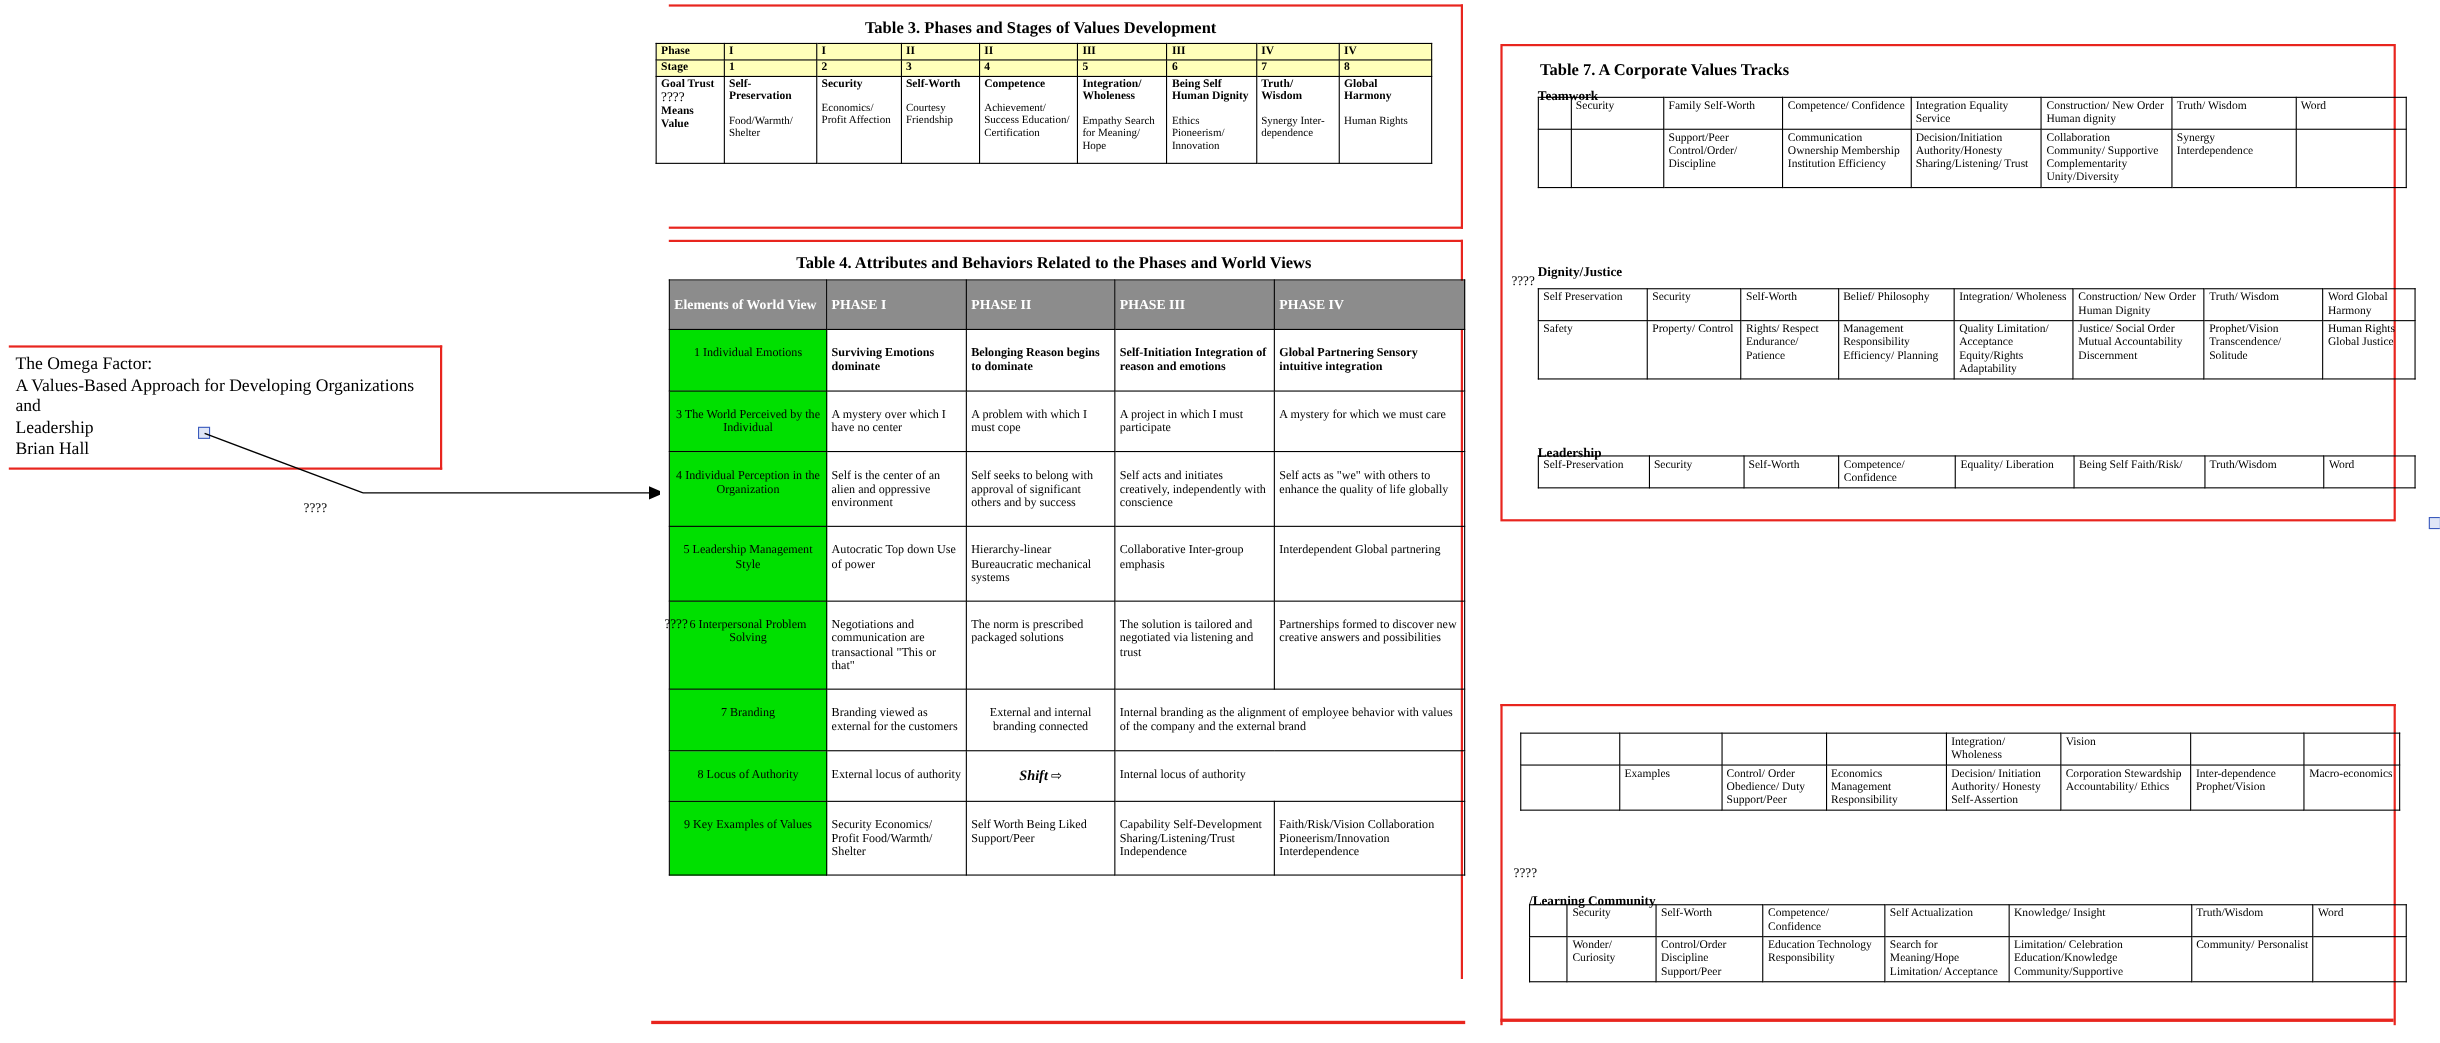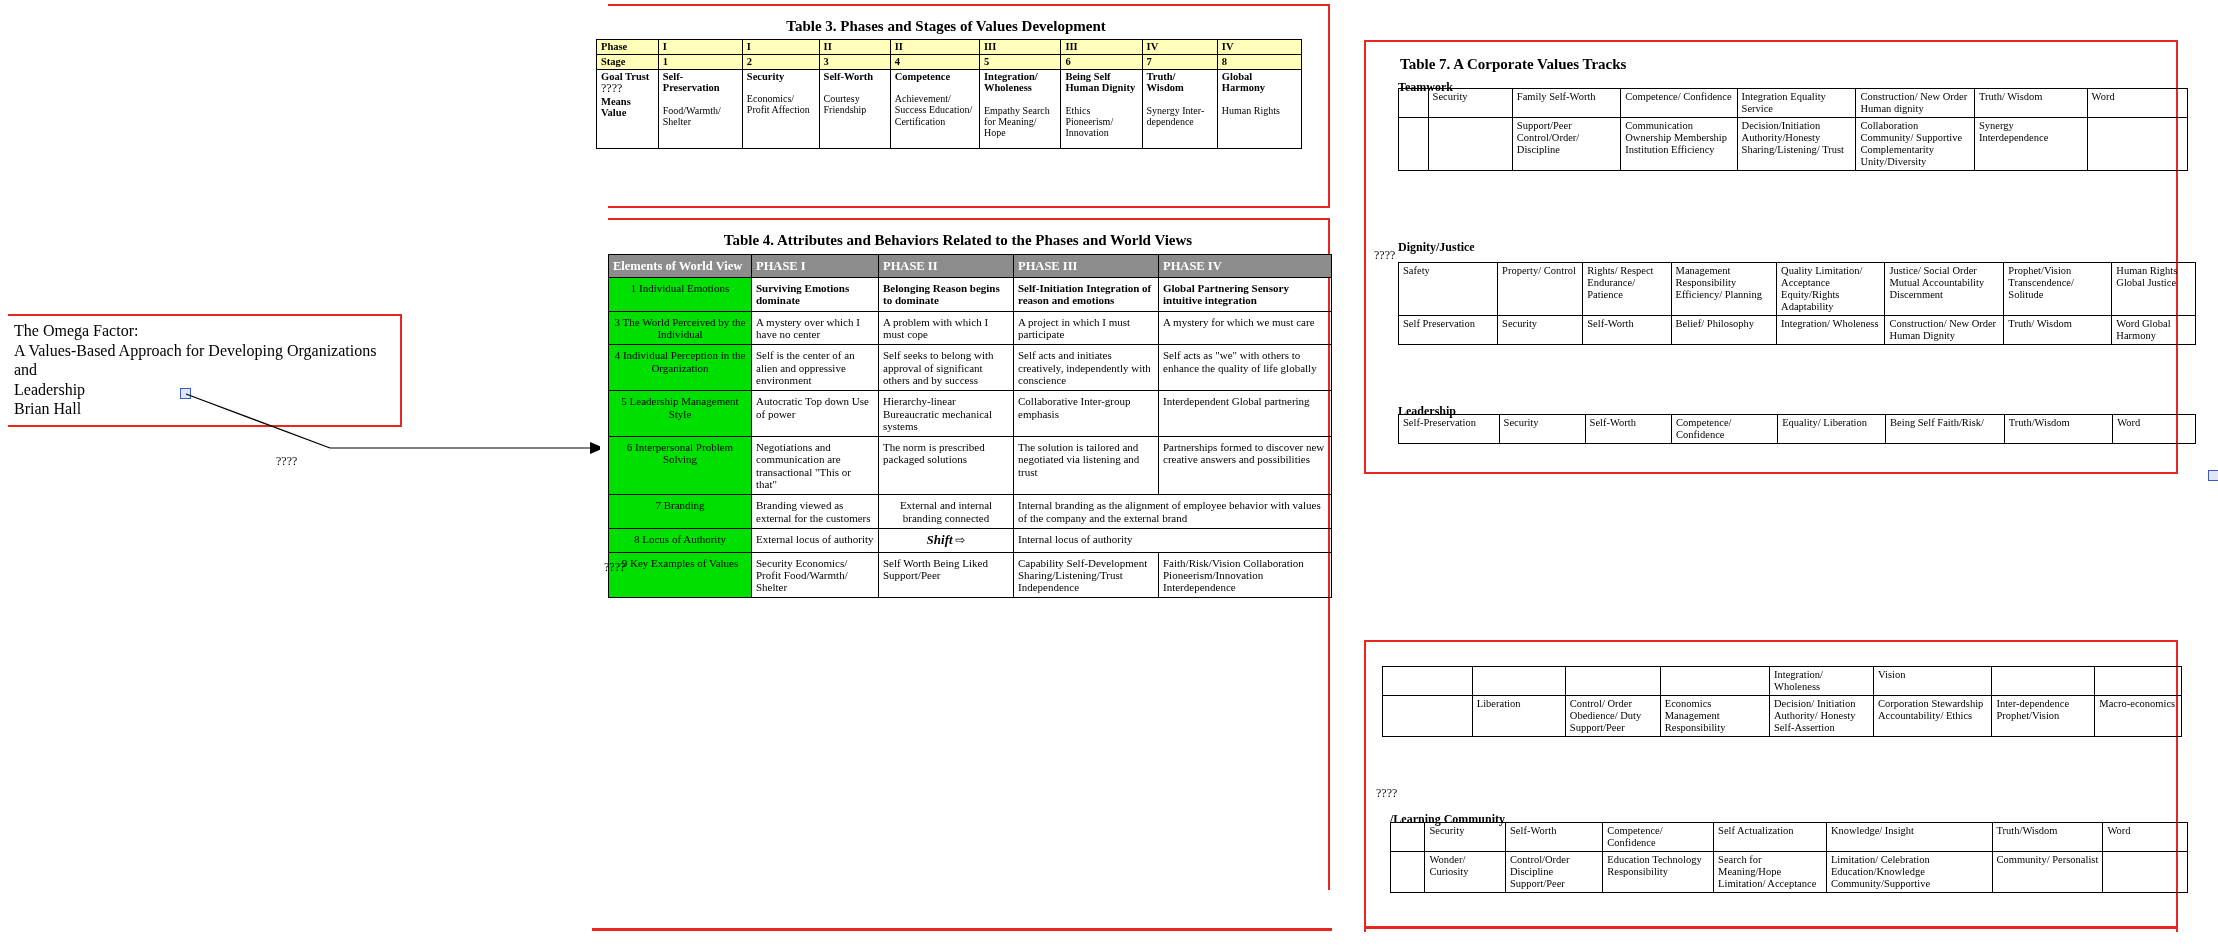--- a/index.html
+++ b/index.html
@@ -44,21 +44,21 @@
   #t3 .hdr{background:#ffffba;font-weight:bold;}
   #t3 .hdr.lbl{font-weight:bold;}
   #t3 .goal{font-weight:bold;font-size:10.5px;}
   #t3 .sub{font-size:10px;font-weight:normal;margin-top:11px;}
   #t3 .bigrow td{height:76px;}
 
   
   #t4-wrap{left:608px;top:232px;width:700px;}
   #t4-title{font-size:15px;font-weight:bold;text-align:center;margin-bottom:5px;}
   #t4{width:678px;table-layout:fixed;}
-  #t4 td{font-size:11px;padding:4px 4px;margin-left:48px;}
+  #t4 td{font-size:11px;padding:15px 4px;margin-left:48px;}
   #t4 thead td{background:#8c8c8c;color:#fff;font-weight:bold;font-size:12.5px;vertical-align:bottom;}
   #t4 td.elem{background:#00e000;font-weight:normal;color:#000;text-align:center;}
   #t4 td.strong{font-weight:bold;}
   .c1{width:134px}.c2{width:118px}.c3{width:126px}.c4{width:136px}.c5{width:164px}
 
   
   .sect-label{font-size:12px;font-weight:bold;font-family:"Liberation Serif", serif;}
   .qmark{font-size:12px;font-family:"Liberation Serif", serif;}
   .rt td{font-size:10.5px;padding:2px 4px;line-height:1.15;}
 
@@ -301,39 +301,39 @@
     <td></td>
   </tr>
 </tbody>
   </table>
 
 <div id="qm-dj" class="qmark">????</div>
 <div id="t7-dj-label" class="sect-label">Dignity/Justice</div>
 <table id="t7b" class="rt">
   <tbody>
       <tr>
+    <td style="width:98px">Self Preservation</td>
+    <td style="width:84px">Security</td>
+    <td style="width:86px">Self-Worth</td>
+    <td style="width:104px">Belief/ Philosophy</td>
+    <td style="width:108px">Integration/ Wholeness</td>
+    <td style="width:120px">Construction/ New Order Human Dignity</td>
+    <td style="width:106px">Truth/ Wisdom</td>
+    <td style="width:82px">Word Global Harmony</td>
+  </tr>
+  <tr>
     <td>Safety</td>
     <td>Property/ Control</td>
     <td>Rights/ Respect Endurance/ Patience</td>
     <td>Management Responsibility Efficiency/ Planning</td>
     <td>Quality Limitation/ Acceptance Equity/Rights Adaptability</td>
     <td>Justice/ Social Order Mutual Accountability Discernment</td>
     <td>Prophet/Vision Transcendence/ Solitude</td>
     <td>Human Rights Global Justice</td>
   </tr>
-  <tr>
-    <td style="width:98px">Self Preservation</td>
-    <td style="width:84px">Security</td>
-    <td style="width:86px">Self-Worth</td>
-    <td style="width:104px">Belief/ Philosophy</td>
-    <td style="width:108px">Integration/ Wholeness</td>
-    <td style="width:120px">Construction/ New Order Human Dignity</td>
-    <td style="width:106px">Truth/ Wisdom</td>
-    <td style="width:82px">Word Global Harmony</td>
-  </tr>
 </tbody>
   </table>
 
 <div id="t7-lead-label" class="sect-label">Leadership</div>
 <table id="t7c" class="rt">
   <tbody>
       <tr>
     <td style="width:98px">Self-Preservation</td>
     <td style="width:84px">Security</td>
     <td style="width:86px">Self-Worth</td>
@@ -353,21 +353,21 @@
     <td style="width:92px">&nbsp;</td>
     <td style="width:92px">&nbsp;</td>
     <td style="width:108px">&nbsp;</td>
     <td style="width:104px">Integration/ Wholeness</td>
     <td style="width:118px">Vision</td>
     <td style="width:100px">&nbsp;</td>
     <td style="width:84px">&nbsp;</td>
   </tr>
   <tr>
     <td>&nbsp;</td>
-    <td>Liberation</td>
+    <td>Examples</td>
     <td>Control/ Order Obedience/ Duty Support/Peer</td>
     <td>Economics Management Responsibility</td>
     <td>Decision/ Initiation Authority/ Honesty Self-Assertion</td>
     <td>Corporation Stewardship Accountability/ Ethics</td>
     <td>Inter-dependence Prophet/Vision</td>
     <td>Macro-economics</td>
   </tr>
 </tbody>
   </table>
 <div id="qm-learn" class="qmark">????</div>

